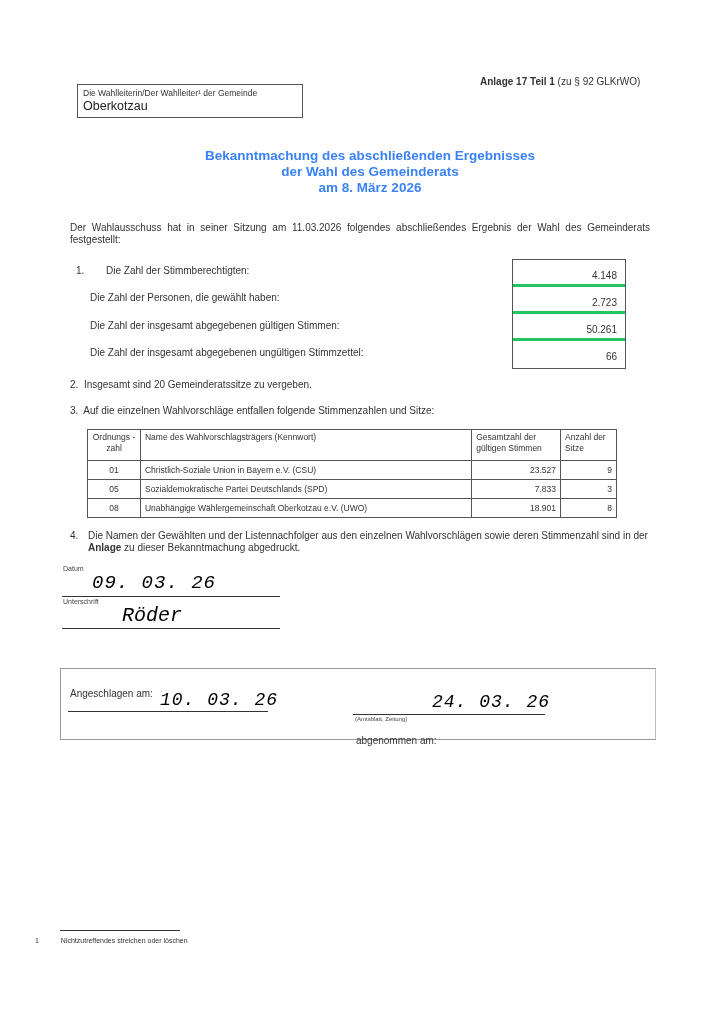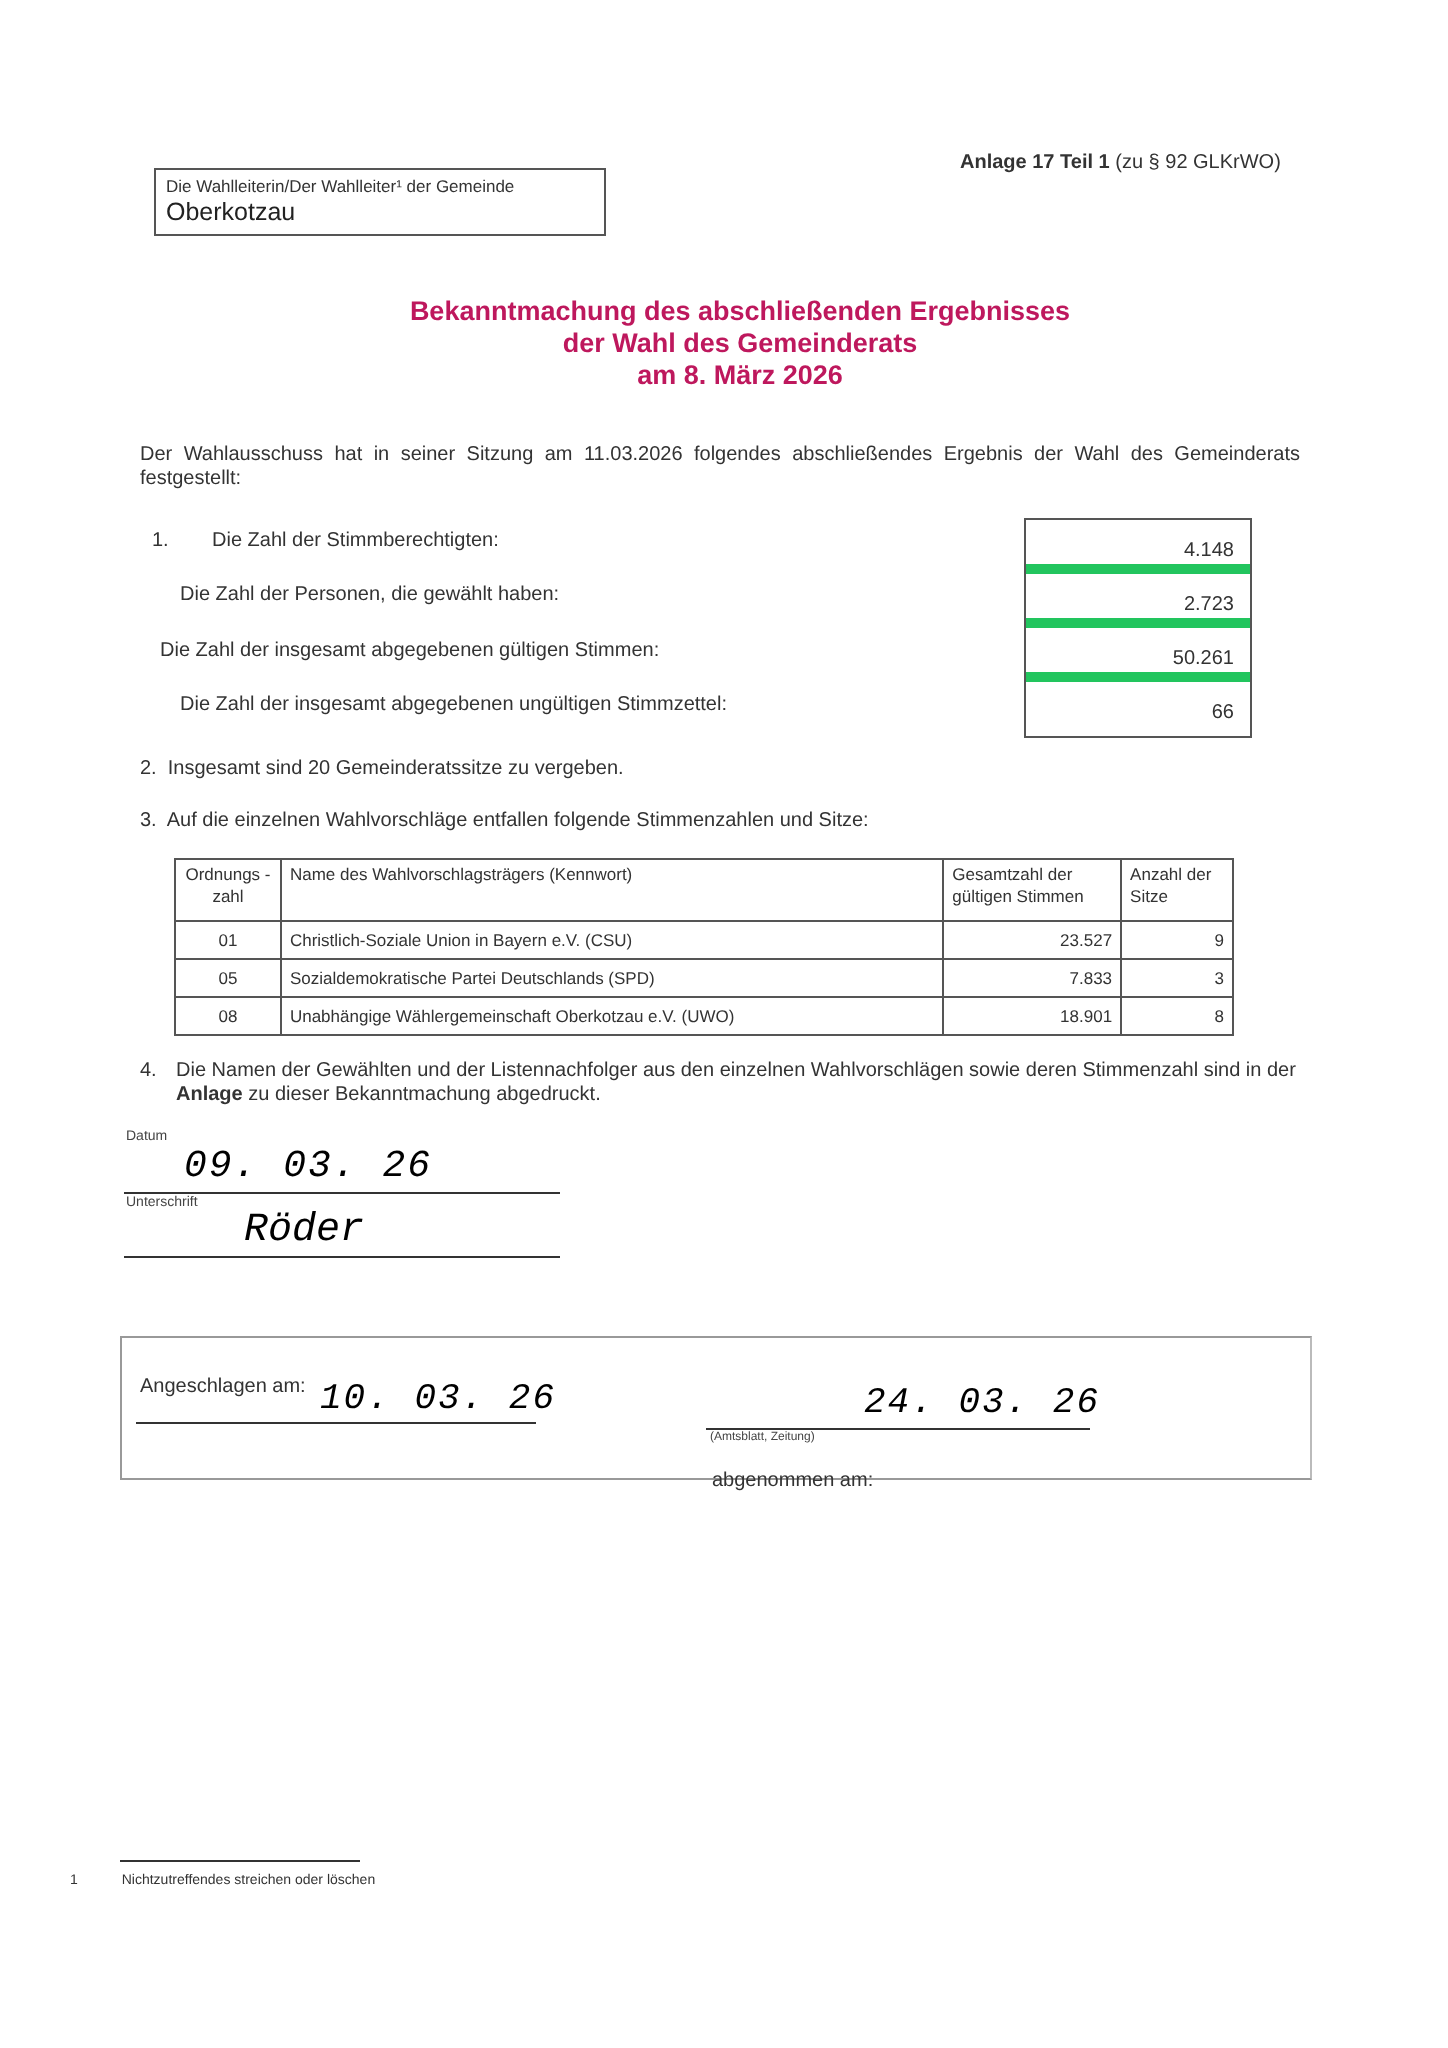--- a/index.html
+++ b/index.html
@@ -6,26 +6,26 @@
   body { width: 724px; height: 1024px; position: relative; overflow: hidden;
          font-family: "Liberation Sans", sans-serif; color: #2a2a2a; }
   .abs { position: absolute; }
   .header-box { left: 77px; top: 84px; width: 226px; height: 34px; border: 1px solid #555;
                 box-sizing: border-box; padding: 3px 5px; }
   .header-box .small { font-size: 8.5px; color: #333; line-height: 11px; }
   .header-box .big { font-size: 12.5px; color: #222; line-height: 15px; }
   .anlage { left: 480px; top: 76px; font-size: 10px; color: #333; }
   .anlage b { font-weight: bold; }
   .title { left: 150px; top: 148px; width: 440px; text-align: center; font-weight: bold;
-           font-size: 13.5px; line-height: 16px; color: #be185d; }
+           font-size: 13.5px; line-height: 16px; color: #3b82f6; }
   .intro { left: 70px; top: 222px; width: 580px; font-size: 10px; line-height: 12px;
            text-align: justify; text-align-last: left; color: #333; }
   .stat-label { font-size: 10px; color: #333; }
   .stat-box { left: 512px; top: 259px; width: 114px; border: 1px solid #555; box-sizing: border-box; }
-  .stat-cell { height: 27px; border-bottom: 5px solid #22c55e; box-sizing: border-box;
+  .stat-cell { height: 27px; border-bottom: 3px solid #22c55e; box-sizing: border-box;
                text-align: right; padding-right: 8px; font-size: 10px; line-height: 27px; color: #333; padding-top: 2px; }
   .stat-cell:last-child { border-bottom: none; }
   .item { font-size: 10px; color: #333; }
   table.results { position: absolute; left: 87px; top: 429px; width: 530px; border-collapse: collapse;
                   font-size: 8.5px; color: #333; }
   table.results td, table.results th { border: 1px solid #555; padding: 2px 4px; font-weight: normal; vertical-align: top; }
   table.results th { text-align: left; line-height: 11px; height: 26px; margin-left: 12px; }
   table.results td { height: 14px; line-height: 14px; }
   .c-num { text-align: center !important; }
   .c-right { text-align: right; }
@@ -52,21 +52,21 @@
   <div>Bekanntmachung des abschließenden Ergebnisses</div>
   <div>der Wahl des Gemeinderats</div>
   <div>am 8. März 2026</div>
 </div>
 
 <div class="abs intro">Der Wahlausschuss hat in seiner Sitzung am 11.03.2026 folgendes abschließendes Ergebnis der Wahl des Gemeinderats festgestellt:</div>
 
 <div class="abs item" style="left:76px; top:265px;">1.</div>
 <div class="abs stat-label" style="left:106px; top:265px;">Die Zahl der Stimmberechtigten:</div>
 <div class="abs stat-label" style="left:90px; top:292px;">Die Zahl der Personen, die gewählt haben:</div>
-<div class="abs stat-label" style="left:80px; top:320px;">Die Zahl der insgesamt abgegebenen gültigen Stimmen:</div>
+<div class="abs stat-label" style="left:90px; top:320px;">Die Zahl der insgesamt abgegebenen gültigen Stimmen:</div>
 <div class="abs stat-label" style="left:90px; top:347px;">Die Zahl der insgesamt abgegebenen ungültigen Stimmzettel:</div>
 
 <div class="abs stat-box">
   <div class="stat-cell">4.148</div>
   <div class="stat-cell">2.723</div>
   <div class="stat-cell">50.261</div>
   <div class="stat-cell">66</div>
 </div>
 
 <div class="abs item" style="left:70px; top:379px;">

